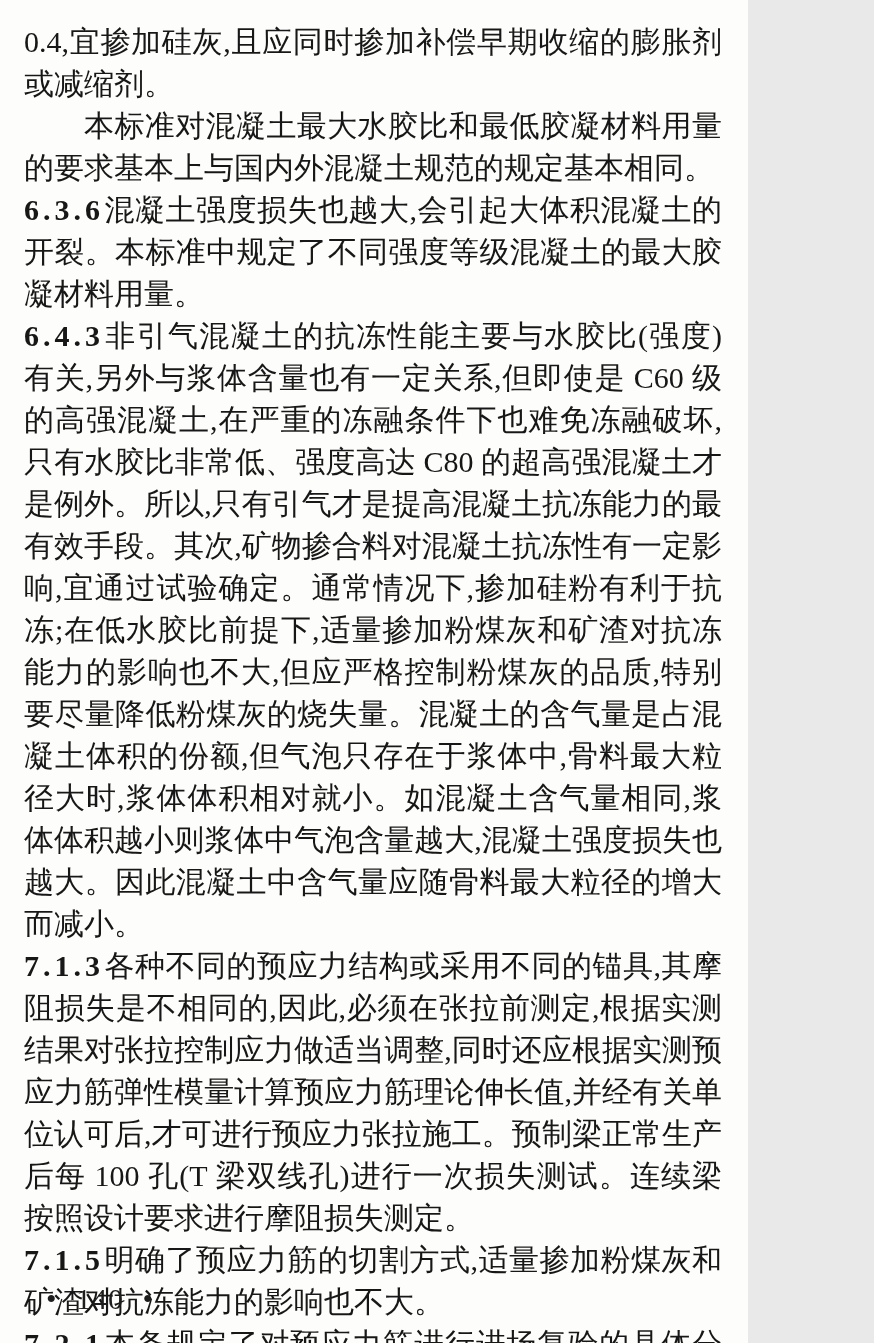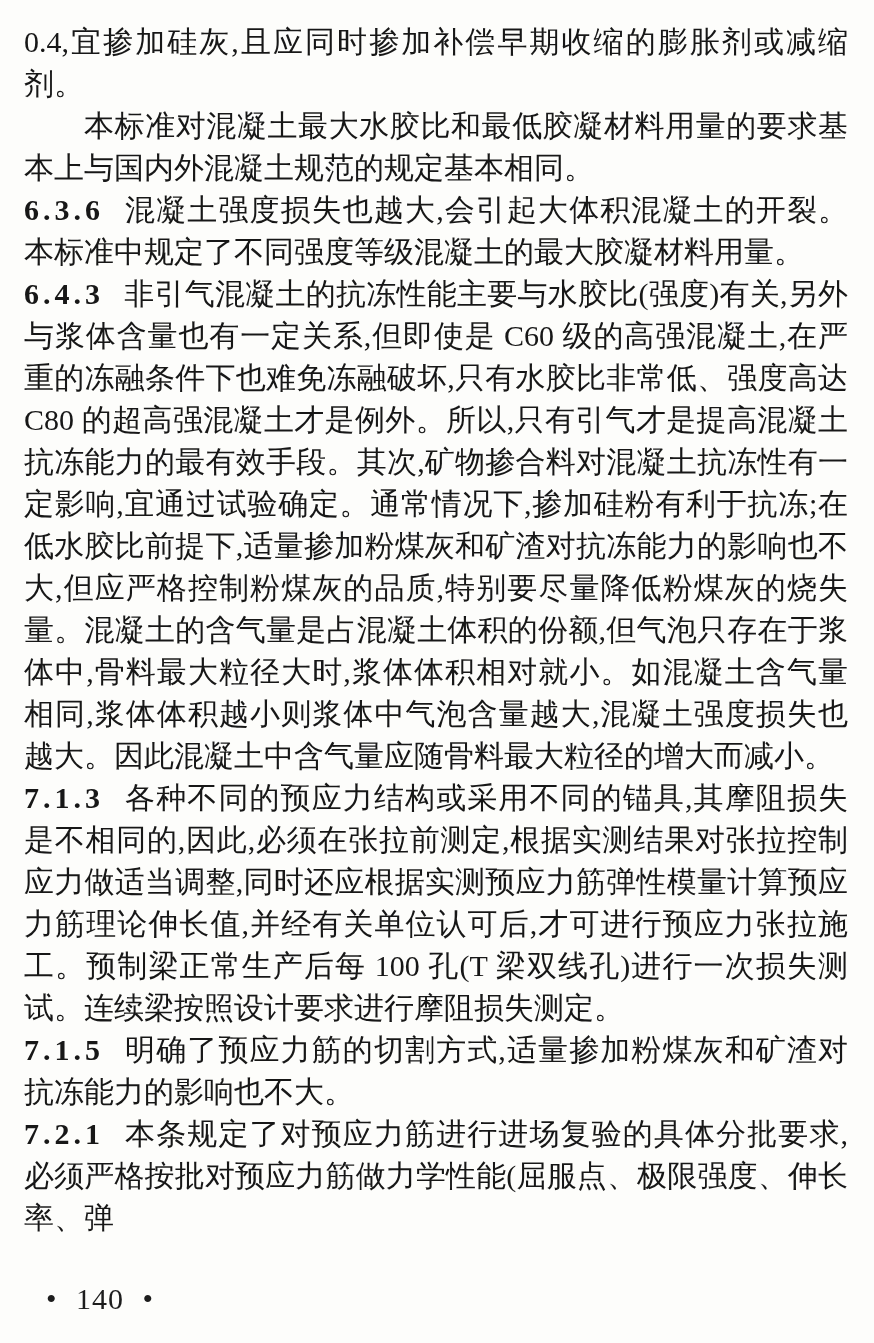--- a/index.html
+++ b/index.html
@@ -2,21 +2,21 @@
 <html lang="zh"><head>
 <meta charset="utf-8">
 <style>
   html, body {
     margin: 0;
     padding: 0;
     background: #e9e9e9;
   }
   .page {
     position: relative;
-    width: 874px;
+    width: 748px;
     height: 1343px;
     margin: 0;
     background: #fdfdfb;
     box-sizing: border-box;
     padding: 21px 26px 0 24px;
     font-family: "Liberation Serif", "DejaVu Serif", serif;
     font-size: 30px;
     line-height: 42px;
     color: #171717;
     overflow: hidden;
@@ -28,21 +28,20 @@
   .para {
     margin: 0;
     padding: 0;
   }
   .para.indent {
     text-indent: 2em;
   }
   .secnum {
     font-weight: 700;
     letter-spacing: 4px;
-    margin-right: 20px;
     white-space: nowrap;
   }
   .footer {
     position: absolute;
     left: 46px;
     top: 1283px;
     font-size: 30px;
     line-height: 32px;
     color: #1d1d1d;
     word-spacing: 10px;

